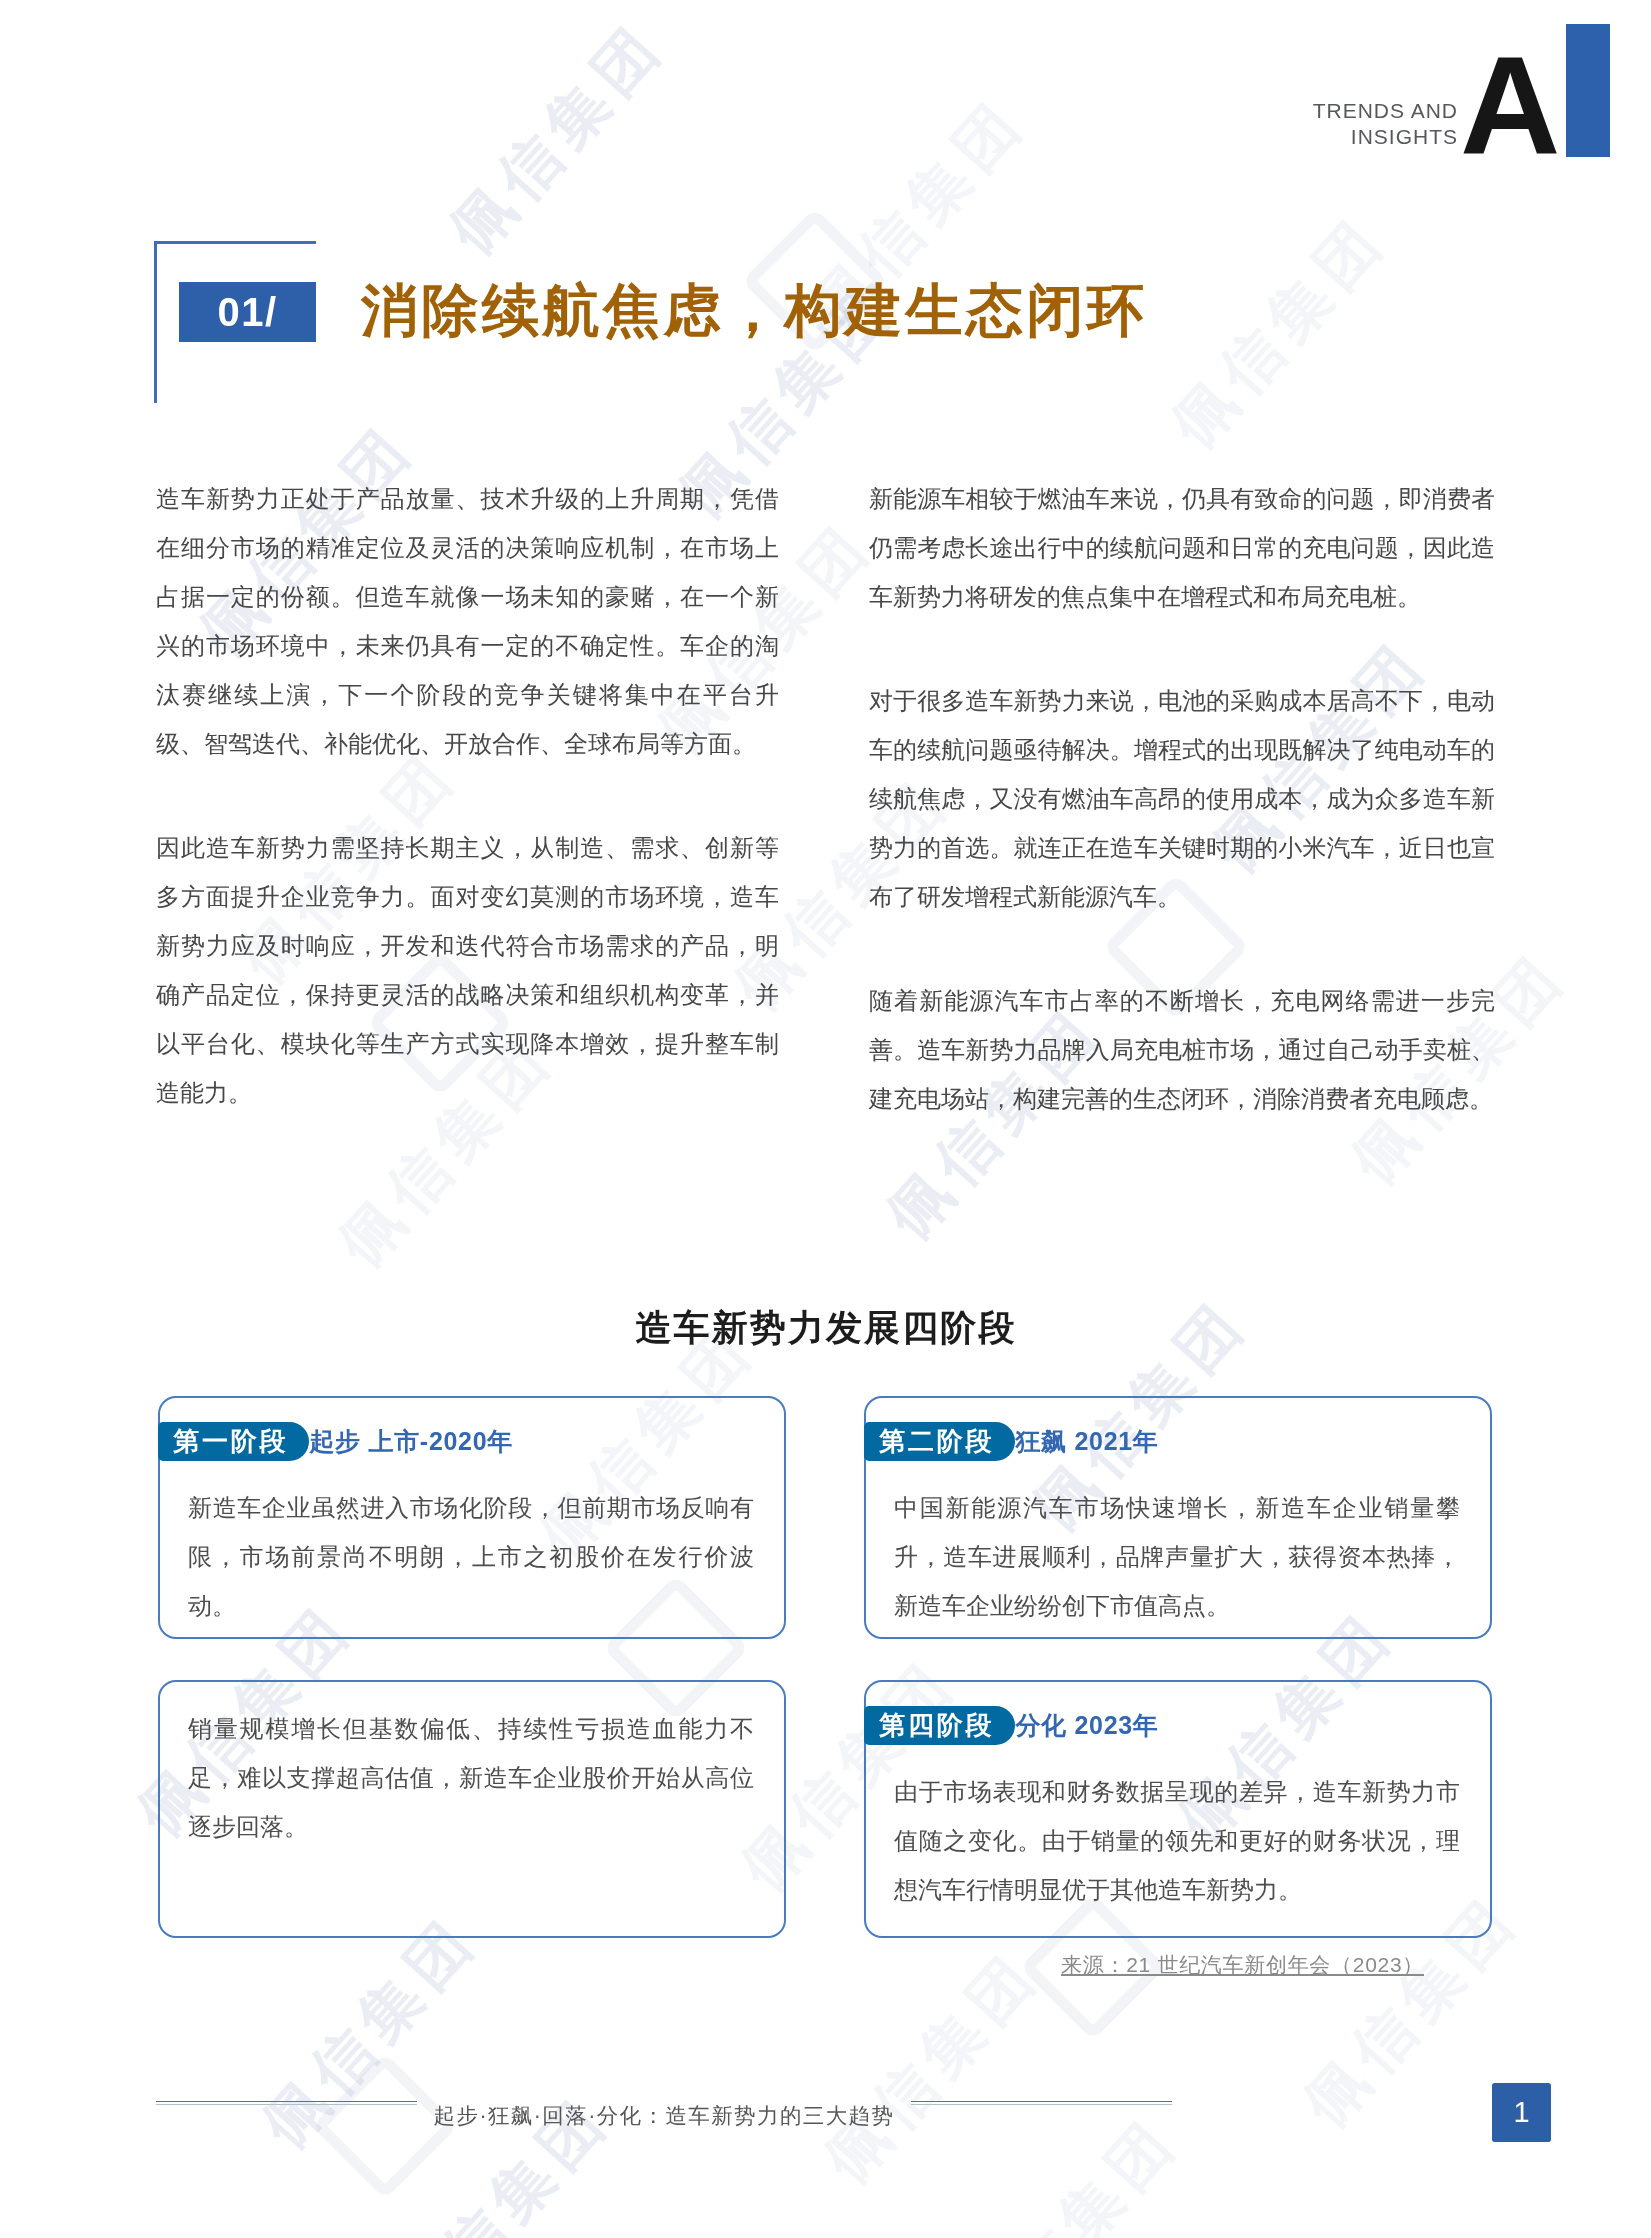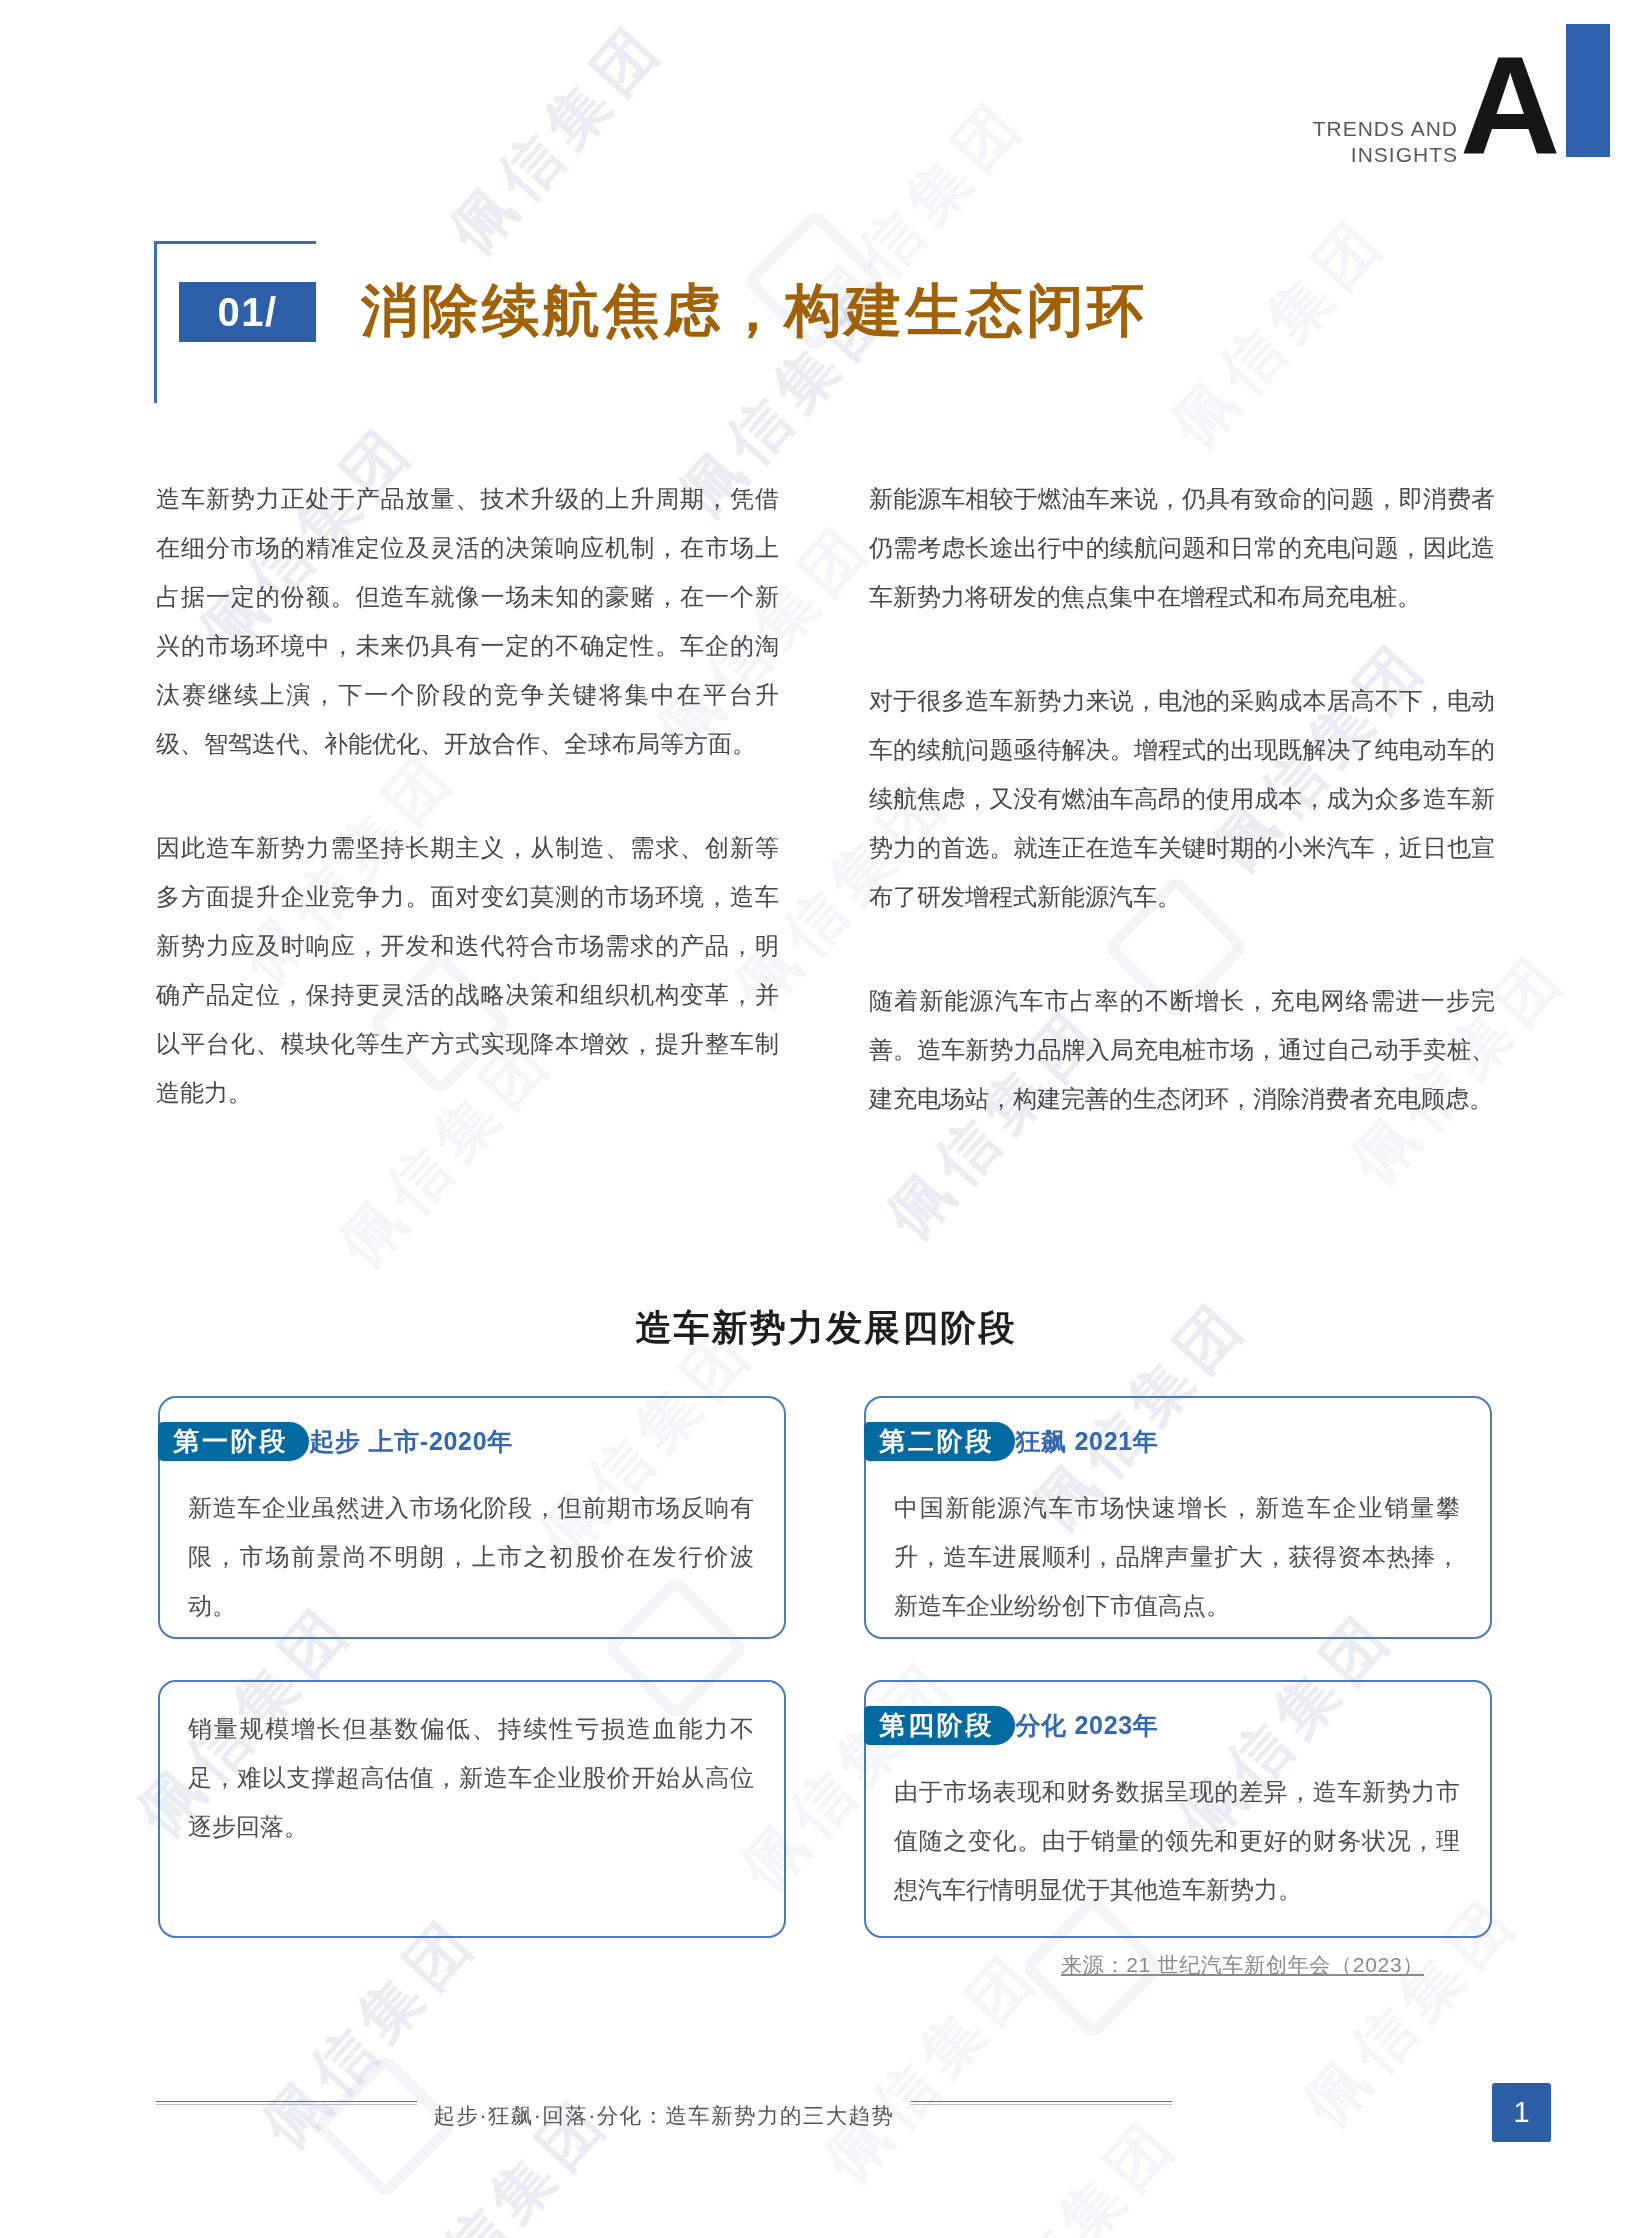--- a/index.html
+++ b/index.html
@@ -21,21 +21,21 @@
   }
   .wm.light{color:rgba(160,175,202,0.12);}
   .wm-d{
     position:absolute;width:104px;height:104px;
     border:11px solid rgba(150,166,196,0.12);
     border-radius:12.5px;
     transform:rotate(45deg);
   }
   
   .corner-text{
-    position:absolute;top:116px;right:194px;z-index:2;
+    position:absolute;top:98px;right:194px;z-index:2;
     text-align:right;
     font-size:21px;line-height:26px;letter-spacing:1px;
     color:#57585b;font-weight:500;
   }
   .corner-letter{
     position:absolute;left:1460px;top:36px;z-index:2;
     font-size:139px;line-height:1;font-weight:700;color:#161616;
   }
   .corner-bar{
     position:absolute;left:1566px;top:24px;width:44px;height:133px;z-index:2;

